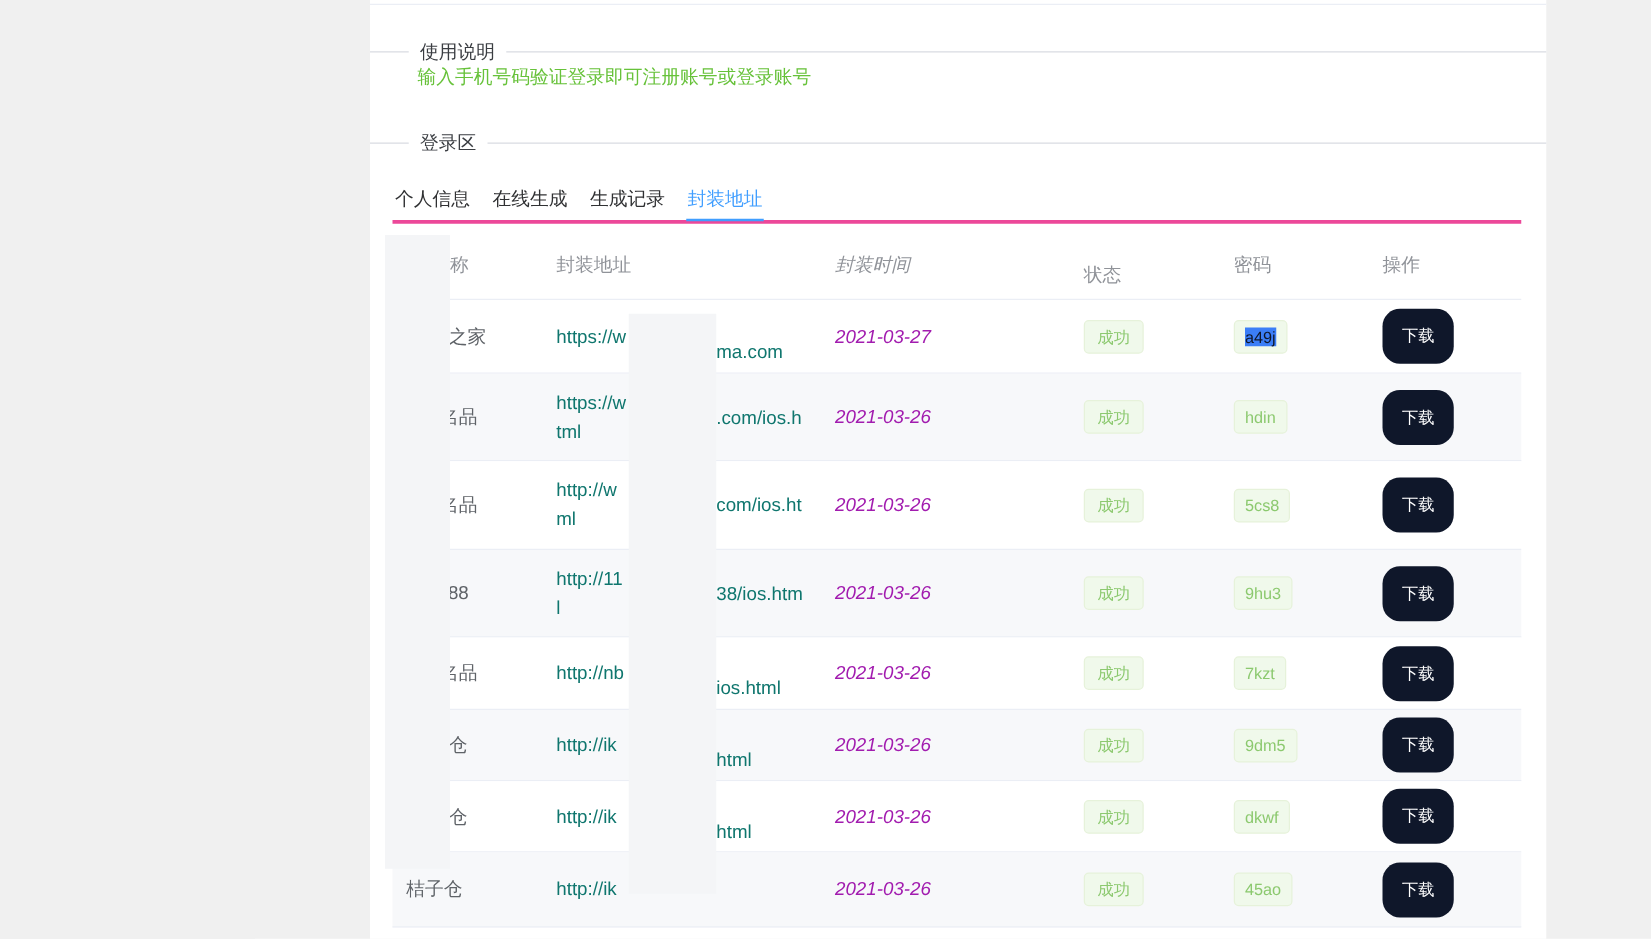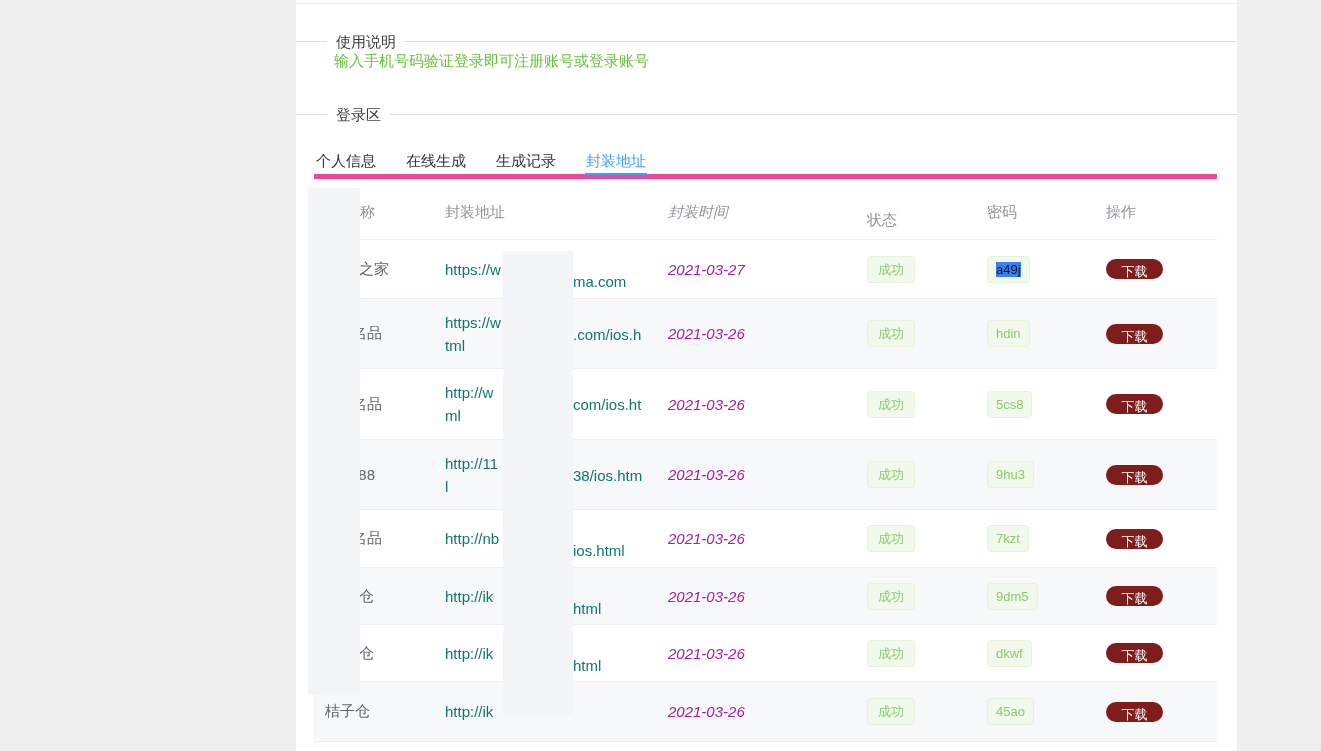--- a/index.html
+++ b/index.html
@@ -18,21 +18,21 @@
   .legend2 { top:105px; }
   .seg { height:1px; background:#d9dce2; }
   .seg-l { width:31px; }
   .seg-r { flex:1; }
   .legend-text { margin:0 9px; font-size:15px; color:#3a3d42; line-height:19px; }
 
   .green-note { position:absolute; left:38px; top:52px; font-size:15px; color:#67c23a; }
 
   
   .tabs { position:absolute; left:18px; right:20px; top:145px; height:34px;
-          display:flex; gap:30px; border-bottom:5px solid #ec4899; padding-left:2px; }
+          display:flex; gap:18px; border-bottom:3px solid #ec4899; padding-left:2px;align-items:flex-end; }
   .tab { font-size:15px; color:#303133; line-height:32px; position:relative; cursor:pointer; white-space:nowrap; }
   .tab.active { color:#409eff; }
   .tab.active::after { content:""; position:absolute; left:-1px; right:-1px; bottom:-1px; height:2px; background:#409eff; }
 
   
   .table { position:absolute; left:18px; top:185px; width:903px; font-size:15px; color:#5f6368; }
   .thead { display:flex; align-items:center; height:55px; border-bottom:1px solid #ebeef5;
            color:#909399; font-size:15px; }
   .c-name  { width:116px; }
   .c-url   { width:225px; }
@@ -59,21 +59,21 @@
   .td-time { padding-left:13px; color:#a21caf; }
   .td-status { padding-left:12px; }
   .td-pwd { padding-left:12px; }
   .td-action { padding-left:11px; }
 
   .tag { display:inline-block; background:#f0f9eb; border:1px solid #e6f2da; border-radius:4px;
          font-size:13px; color:#8cc96f; padding:5px 10px; line-height:15px; }
   .pwd-tag { padding:5px 8px; }
   .pwd-text.selected { background:#3b7ef7; color:#0f172a; }
 
-  .dl-btn { width:57px; height:20px; border:none; border-radius:14px; background:#7f1d1d;
+  .dl-btn { width:57px; height:44px; border:none; border-radius:14px; background:#0f172a;
             color:#ffffff; font-size:13px; cursor:pointer; font-family:inherit; line-height:26px; padding:0; }
 
   
   .censor { position:absolute; background:#f4f5f7; }
   .censor-a { left:308px; top:188px; width:52px; height:507px; }
   .censor-b { left:503px; top:251px; width:70px; height:464px; }
 </style>
 </head>
 <body>
 

